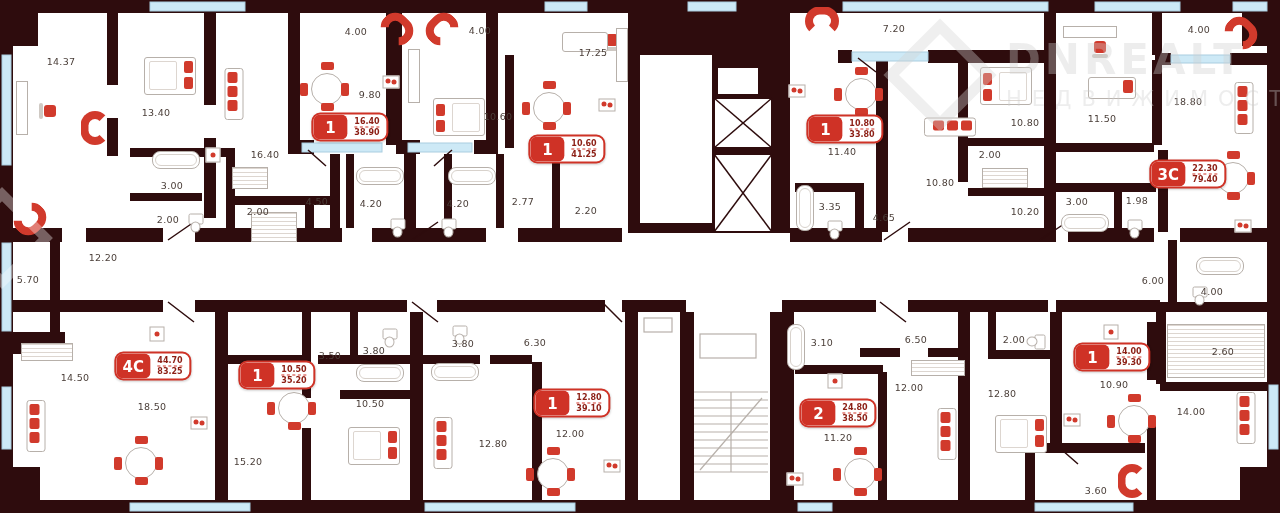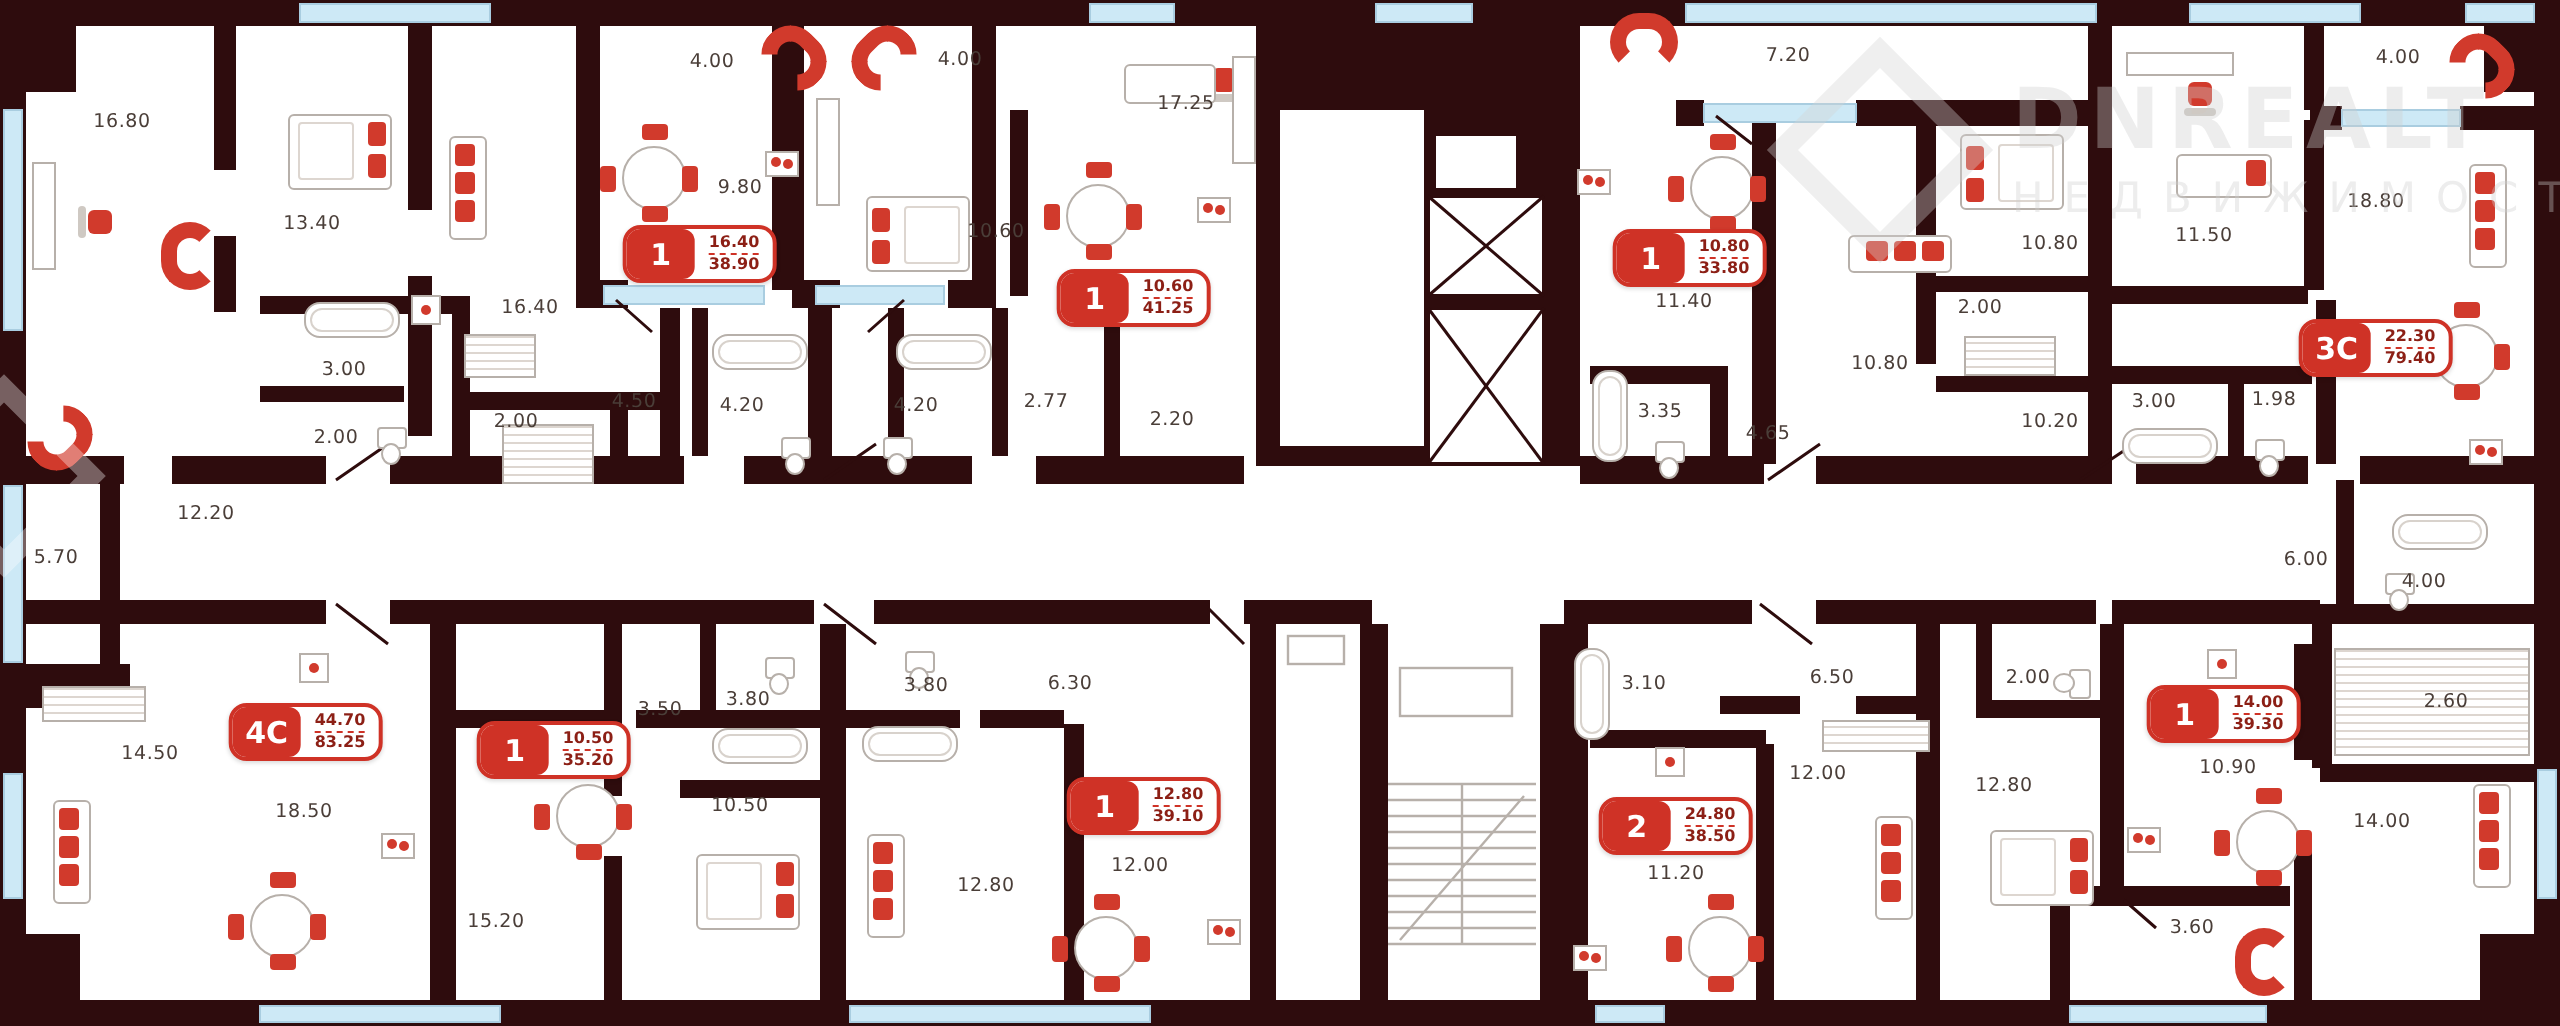--- a/index.html
+++ b/index.html
@@ -287,21 +287,21 @@
       <div class="f f-desk" style="left: 1090px; top: 32px; transform: translate(-50%, -50%) rotate(90deg);"></div>
       <div class="f f-desk" style="left: 414px; top: 76px; transform: translate(-50%, -50%) rotate(0deg);"></div>
       <div class="f f-hatch" style="left: 274px; top: 227px; width: 44px; height: 28px; transform: translate(-50%, -50%) rotate(0deg);"></div>
       <div class="f f-hatch" style="left: 1005px; top: 178px; width: 44px; height: 18px; transform: translate(-50%, -50%) rotate(0deg);"></div>
       <div class="f f-hatch" style="left: 1216px; top: 351px; width: 96px; height: 52px; transform: translate(-50%, -50%) rotate(0deg);"></div>
       <div class="f f-hatch" style="left: 47px; top: 352px; width: 50px; height: 16px; transform: translate(-50%, -50%) rotate(0deg);"></div>
       <div class="f f-hatch" style="left: 938px; top: 368px; width: 52px; height: 14px; transform: translate(-50%, -50%) rotate(0deg);"></div>
       <div class="f f-hatch" style="left: 250px; top: 178px; width: 34px; height: 20px; transform: translate(-50%, -50%) rotate(0deg);"></div>
     </div>
   <div class="layer" id="labels">
-      <div class="lbl" style="left: 61px; top: 61px;">16.80</div>
+      <div class="lbl" style="left: 61px; top: 61px;">14.37</div>
       <div class="lbl" style="left: 156px; top: 112px;">13.40</div>
       <div class="lbl" style="left: 265px; top: 154px;">16.40</div>
       <div class="lbl" style="left: 172px; top: 185px;">3.00</div>
       <div class="lbl" style="left: 168px; top: 219px;">2.00</div>
       <div class="lbl" style="left: 258px; top: 211px;">2.00</div>
       <div class="lbl" style="left: 103px; top: 257px;">12.20</div>
       <div class="lbl" style="left: 28px; top: 279px;">5.70</div>
       <div class="lbl" style="left: 356px; top: 31px;">4.00</div>
       <div class="lbl" style="left: 480px; top: 30px;">4.00</div>
       <div class="lbl" style="left: 370px; top: 94px;">9.80</div>
@@ -339,21 +339,21 @@
       <div class="lbl" style="left: 838px; top: 437px;">11.20</div>
       <div class="lbl" style="left: 916px; top: 339px;">6.50</div>
       <div class="lbl" style="left: 1014px; top: 339px;">2.00</div>
       <div class="lbl" style="left: 909px; top: 387px;">12.00</div>
       <div class="lbl" style="left: 1002px; top: 393px;">12.80</div>
       <div class="lbl" style="left: 1153px; top: 280px;">6.00</div>
       <div class="lbl" style="left: 1212px; top: 291px;">4.00</div>
       <div class="lbl" style="left: 1114px; top: 384px;">10.90</div>
       <div class="lbl" style="left: 1223px; top: 351px;">2.60</div>
       <div class="lbl" style="left: 1191px; top: 411px;">14.00</div>
-      <div class="lbl" style="left: 1096px; top: 464px;">3.60</div>
+      <div class="lbl" style="left: 1096px; top: 490px;">3.60</div>
     </div>
   <div class="layer" id="badges">
   <div class="badge" style="left: 350px; top: 127px;">
     <div class="num">1</div>
     <div class="areas">
       <div class="a1">16.40</div>
       <div class="a2">38.90</div>
     </div>
   </div>
 

